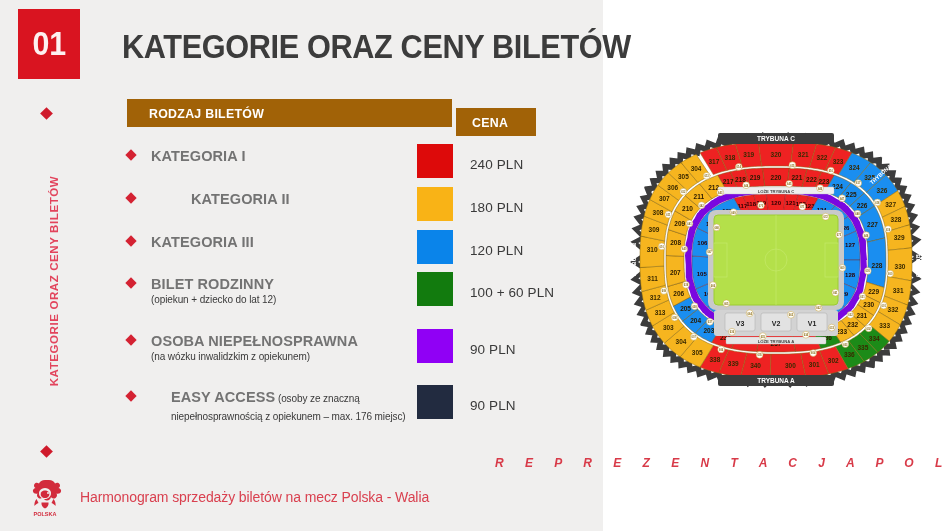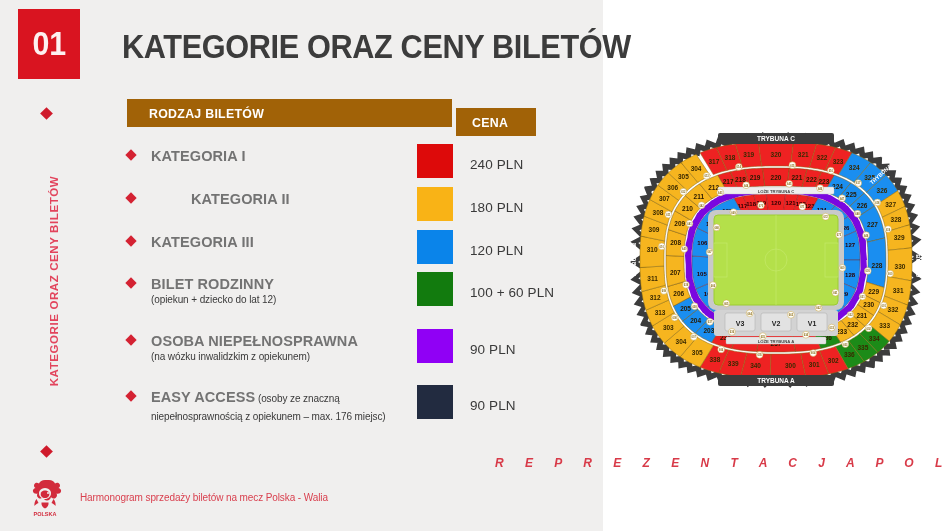--- a/index.html
+++ b/index.html
@@ -105,21 +105,21 @@
     white-space: nowrap;
   }
 
   
   .footer {
     position: absolute; left: 26px; top: 476px;
     display: flex; align-items: center;
   }
   .eagle { width: 38px; height: 42px; }
   .footer-txt {
-    margin-left: 16px; color: #d9404f; font-size: 10px;
+    margin-left: 16px; color: #d9404f; font-size: 14px;
     letter-spacing: -0.1px; white-space: nowrap;
     font-family: "Liberation Sans Narrow","Liberation Sans", sans-serif;
   }
 
   
   .reprez {
     position: absolute; left: 495px; top: 456px;
     color: #d83a48; font-size: 12px; font-weight: bold; font-style: italic;
     letter-spacing: 9px; white-space: nowrap;
     font-family: "Liberation Sans Narrow","Liberation Sans", sans-serif;
@@ -180,21 +180,21 @@
         <div class="labels"><span class="name">BILET RODZINNY</span><span class="sub">(opiekun + dziecko do lat 12)</span></div>
         <div class="swatch" style="background: rgb(18, 123, 14);"></div>
         <div class="price">100 + 60 PLN</div>
       </div>
       <div class="row" style="top: 332px;">
         <div class="bullet"></div>
         <div class="labels"><span class="name">OSOBA NIEPEŁNOSPRAWNA</span><span class="sub">(na wózku inwalidzkim z opiekunem)</span></div>
         <div class="swatch" style="background: rgb(144, 0, 245);"></div>
         <div class="price">90 PLN</div>
       </div>
-      <div class="row" style="top: 388px;">
+      <div class="row" style="top: 388px; gap: 20px;">
         <div class="bullet"></div>
         <div class="labels"><span class="name">EASY ACCESS</span><span class="sub inline"> (osoby ze znaczną niepełnosprawnością z opiekunem – max. 176 miejsc)</span></div>
         <div class="swatch" style="background: rgb(34, 43, 64);"></div>
         <div class="price">90 PLN</div>
       </div>
     </div>
 
   <div class="footer">
     <svg class="eagle" viewBox="0 0 76 84">
       <g fill="#d22b3c">

